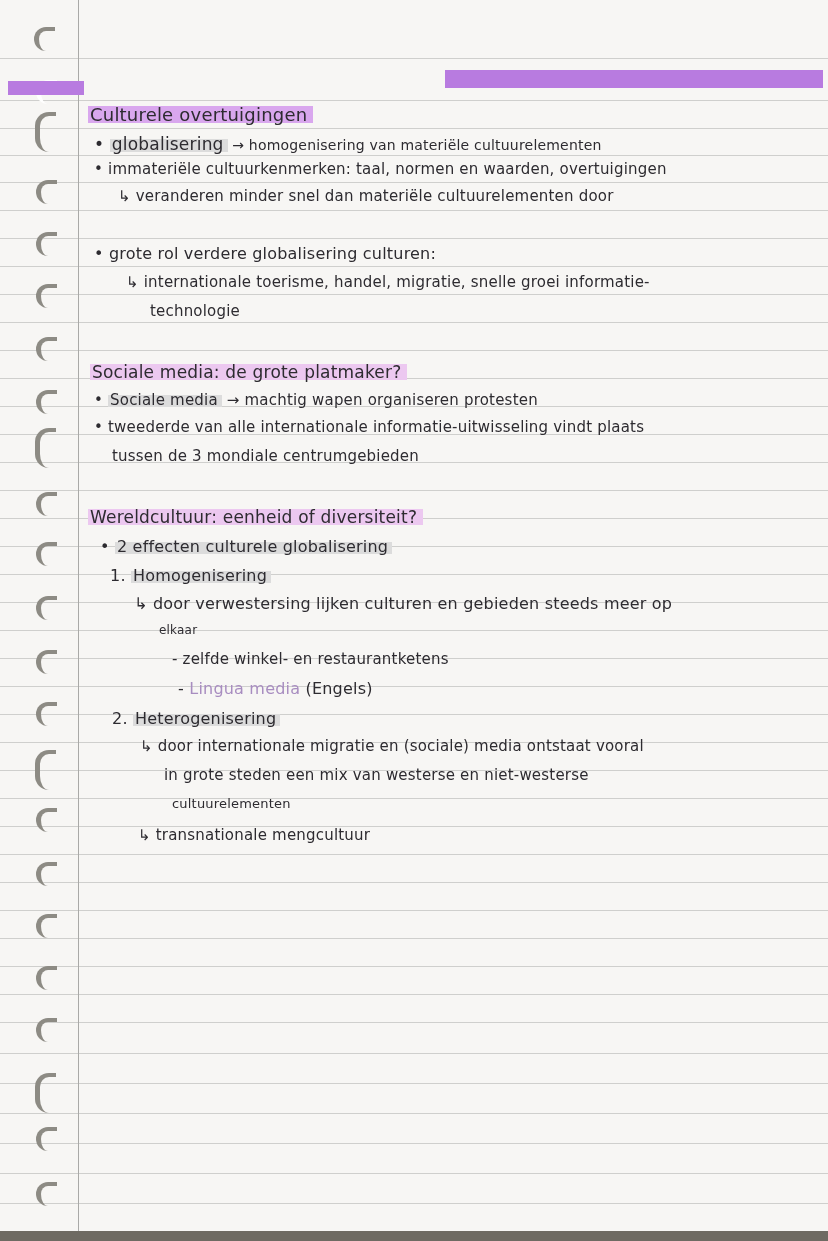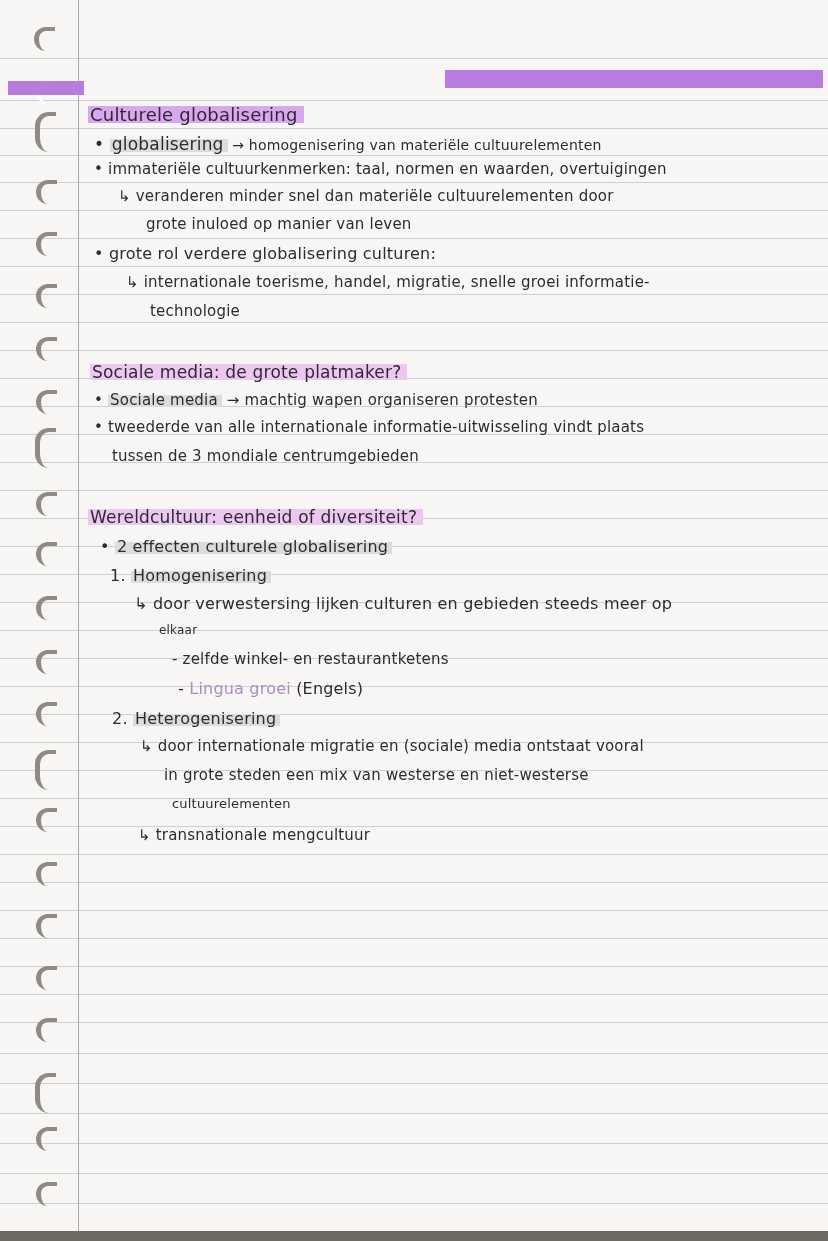--- a/index.html
+++ b/index.html
@@ -91,36 +91,33 @@
   <div class="hole" style="left:36px;top:1018px"></div>
   <div class="hole tall" style="left:35px;top:1073px"></div>
   <div class="hole" style="left:36px;top:1127px"></div>
   <div class="hole" style="left:36px;top:1182px"></div>
 
   <div class="title-lead"></div>
   <div class="title-bar"></div>
 
 
   <div class="line" style="left:88px;top:104px;font-size:18px">
-    <span class="hl-purple">Culturele globalisering</span>
+    <span class="hl-purple">Culturele overtuigingen</span>
   </div>
   <div class="line" style="left:94px;top:134px;font-size:17px">
     <span>•</span>
     <span class="hl-grey">globalisering</span><span class="small"> → homogenisering van materiële cultuurelementen</span>
   </div>
   <div class="line" style="left:94px;top:160px;font-size:15px">
     <span>•</span>
     <span>immateriële cultuurkenmerken: taal, normen en waarden, overtuigingen</span>
   </div>
   <div class="line" style="left:118px;top:187px;font-size:15px">
     <span>↳</span>
     <span>veranderen minder snel dan materiële cultuurelementen door</span>
-  </div>
-  <div class="line" style="left:146px;top:215px;font-size:15px">
-    <span>grote inuloed op manier van leven</span>
   </div>
   <div class="line" style="left:94px;top:244px;font-size:16px">
     <span>•</span>
     <span>grote rol verdere globalisering culturen:</span>
   </div>
   <div class="line" style="left:126px;top:273px;font-size:15px">
     <span>↳</span>
     <span>internationale toerisme, handel, migratie, snelle groei informatie-</span>
   </div>
   <div class="line" style="left:150px;top:302px;font-size:15px">
@@ -159,21 +156,21 @@
   </div>
   <div class="line" style="left:159px;top:623px;font-size:12px">
     <span>elkaar</span>
   </div>
   <div class="line" style="left:172px;top:650px;font-size:15px">
     <span>-</span>
     <span>zelfde winkel- en restaurantketens</span>
   </div>
   <div class="line" style="left:178px;top:679px;font-size:16px">
     <span>-</span>
-    <span class="lilac">Lingua groei</span><span> (Engels)</span>
+    <span class="lilac">Lingua media</span><span> (Engels)</span>
   </div>
   <div class="line" style="left:112px;top:709px;font-size:16px">
     <span>2.</span>
     <span class="hl-grey">Heterogenisering</span>
   </div>
   <div class="line" style="left:140px;top:737px;font-size:15px">
     <span>↳</span>
     <span>door internationale migratie en (sociale) media ontstaat vooral</span>
   </div>
   <div class="line" style="left:164px;top:766px;font-size:15px">

